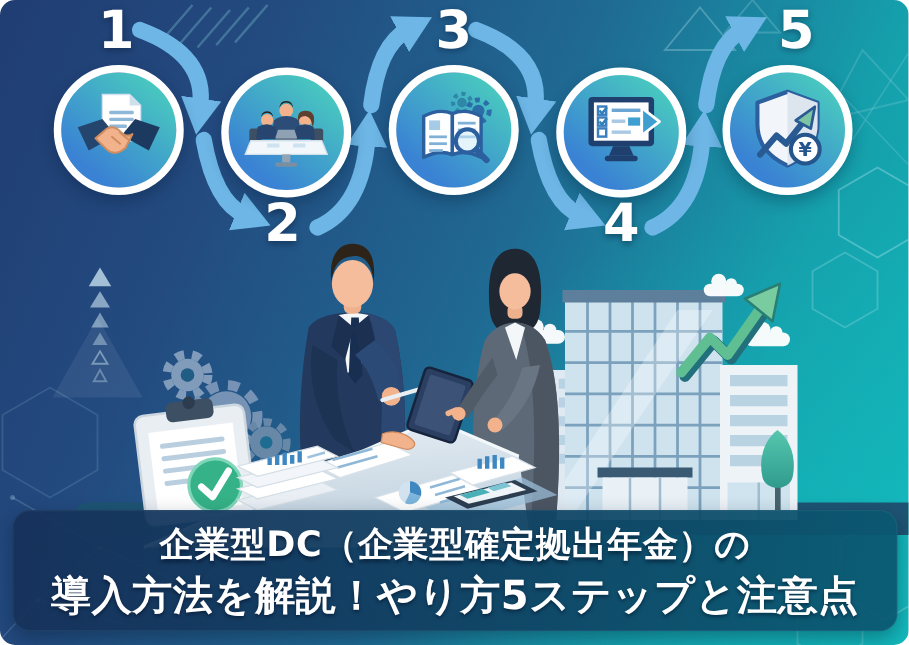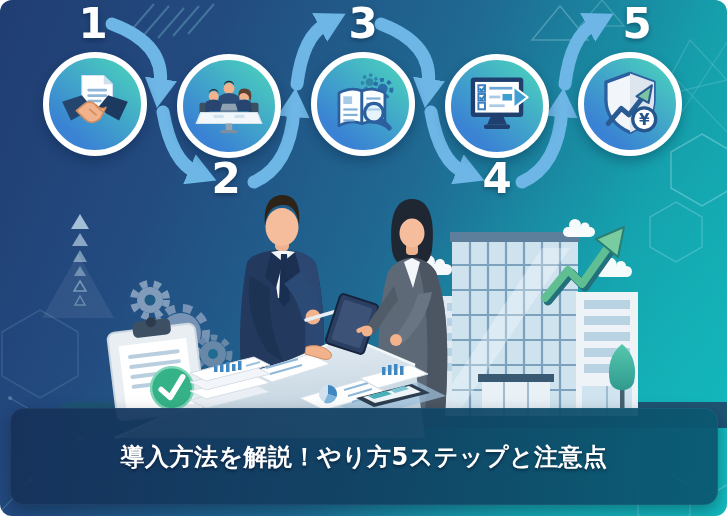--- a/index.html
+++ b/index.html
@@ -16,21 +16,21 @@
   .step-circle svg{width:70px;height:70px;}
   .step-num{position:absolute;width:52px;text-align:center;font-size:42px;font-weight:bold;color:#ffffff;
     text-shadow:0 2px 5px rgba(0,15,40,.40);line-height:1;}
   .banner{position:absolute;left:10px;right:9px;top:408px;height:97px;border-radius:14px;
     background:linear-gradient(96deg,rgba(22,49,90,.94) 0%,rgba(16,66,99,.94) 55%,rgba(10,88,113,.94) 100%);
     box-shadow:0 6px 16px rgba(3,20,40,.35), inset 0 0 0 1px rgba(255,255,255,.05);
     display:flex;flex-direction:column;align-items:center;justify-content:center;gap:3px;}
   .banner .line{color:#ffffff;font-weight:bold;white-space:nowrap;line-height:1.25;
     text-shadow:0 2px 3px rgba(0,10,30,.5);letter-spacing:.5px;}
   .banner .line1{font-size:28px;}
-  .banner .line2{font-size:24px;}
+  .banner .line2{font-size:32px;}
 </style>
 </head>
 <body>
 
 <div class="poster">
 
   <svg class="layer" viewBox="0 0 727 516" aria-hidden="true">
     <g stroke="#8fd8e0" stroke-width="2" opacity="0.30">
       <line x1="128" y1="34" x2="154" y2="4"></line>
         <line x1="143" y1="36" x2="169" y2="6"></line>
@@ -369,16 +369,17 @@
     </svg>
   </div>
 
   <div class="step-num" style="left:67px;top:3px;">1</div>
   <div class="step-num" style="left:200px;top:158px;">2</div>
   <div class="step-num" style="left:337px;top:3px;">3</div>
   <div class="step-num" style="left:471px;top:158px;">4</div>
   <div class="step-num" style="left:611px;top:3px;">5</div>
 
   <div class="banner">
+    <div class="line line1">企業型DC（企業型確定拠出年金）の</div>
     <div class="line line2">導入方法を解説！やり方5ステップと注意点</div>
   </div>
 
 </div>
 
 </body></html>

